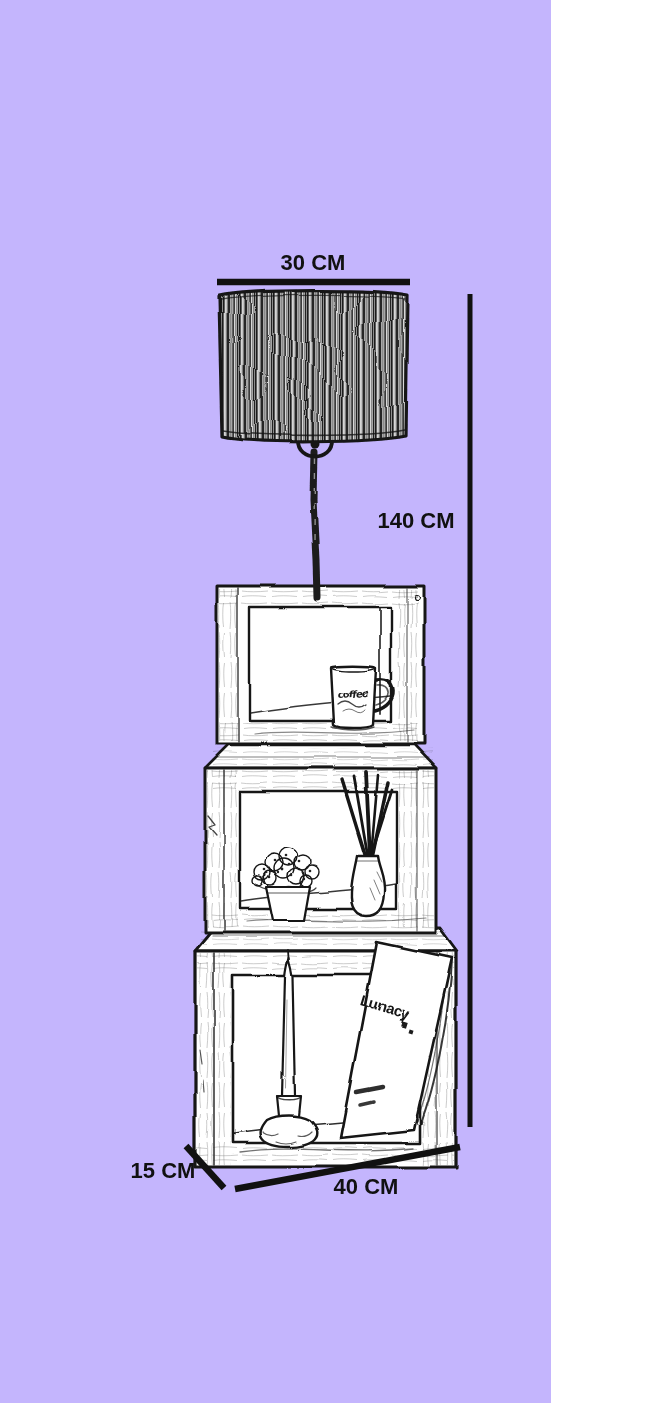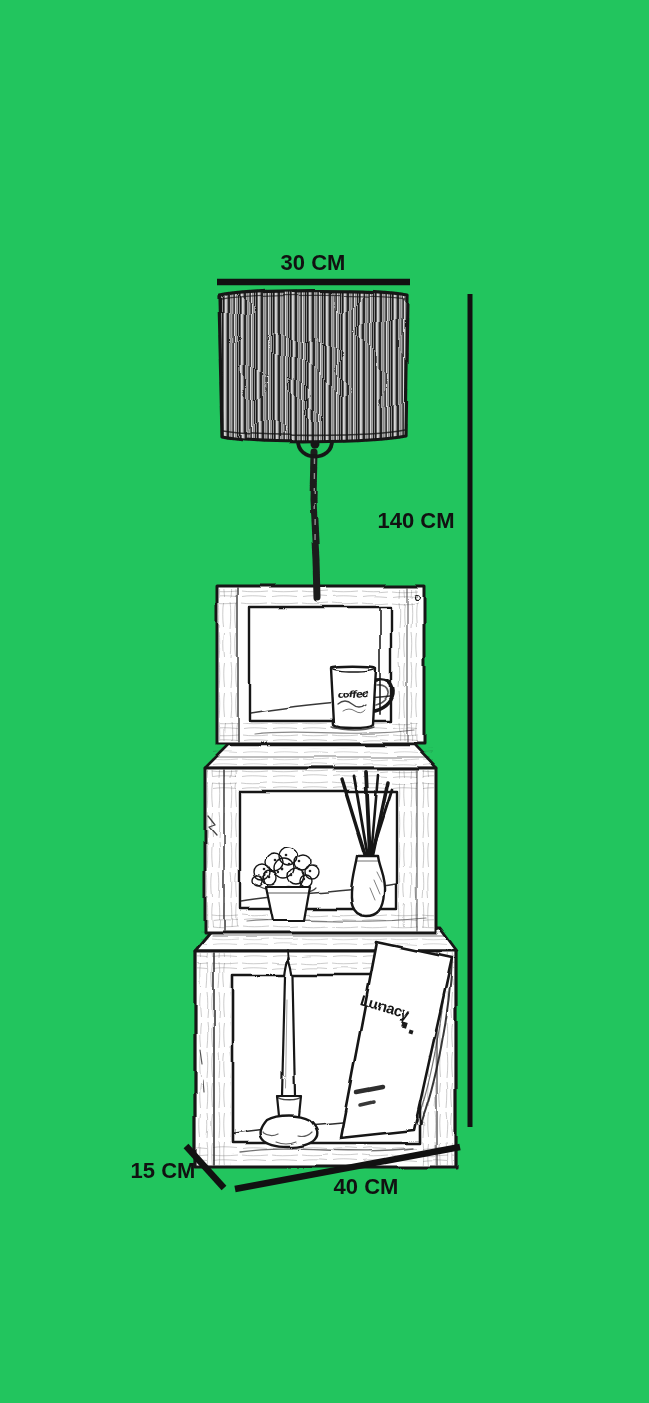--- a/index.html
+++ b/index.html
@@ -1,16 +1,16 @@
 <!DOCTYPE html>
 <html><head>
 <meta charset="utf-8">
 <style>
   html,body{margin:0;padding:0;background:#ffffff;}
-  .stage{position:relative;width:649px;height:1403px;background:#22c55e;overflow:hidden;
+  .stage{position:relative;width:551px;height:1403px;background:#c4b5fd;overflow:hidden;
          font-family:"Liberation Sans",sans-serif;}
   svg{position:absolute;left:0;top:0;display:block;}
   .ink{stroke:#161616;fill:none;stroke-linecap:round;stroke-linejoin:round;}
   .panel{fill:#ffffff;stroke:#161616;stroke-linejoin:round;}
   .dim-bar{stroke:#111111;stroke-linecap:butt;}
   .dim-label{font-family:"Liberation Sans",sans-serif;font-weight:700;font-size:22px;
              fill:#111111;letter-spacing:0px;}
   .book-title{font-family:"Liberation Sans",sans-serif;font-weight:700;font-size:15px;
               letter-spacing:-0.5px;fill:#161616;}
   .scribble-text{font-family:"DejaVu Sans",sans-serif;font-style:italic;font-weight:700;

